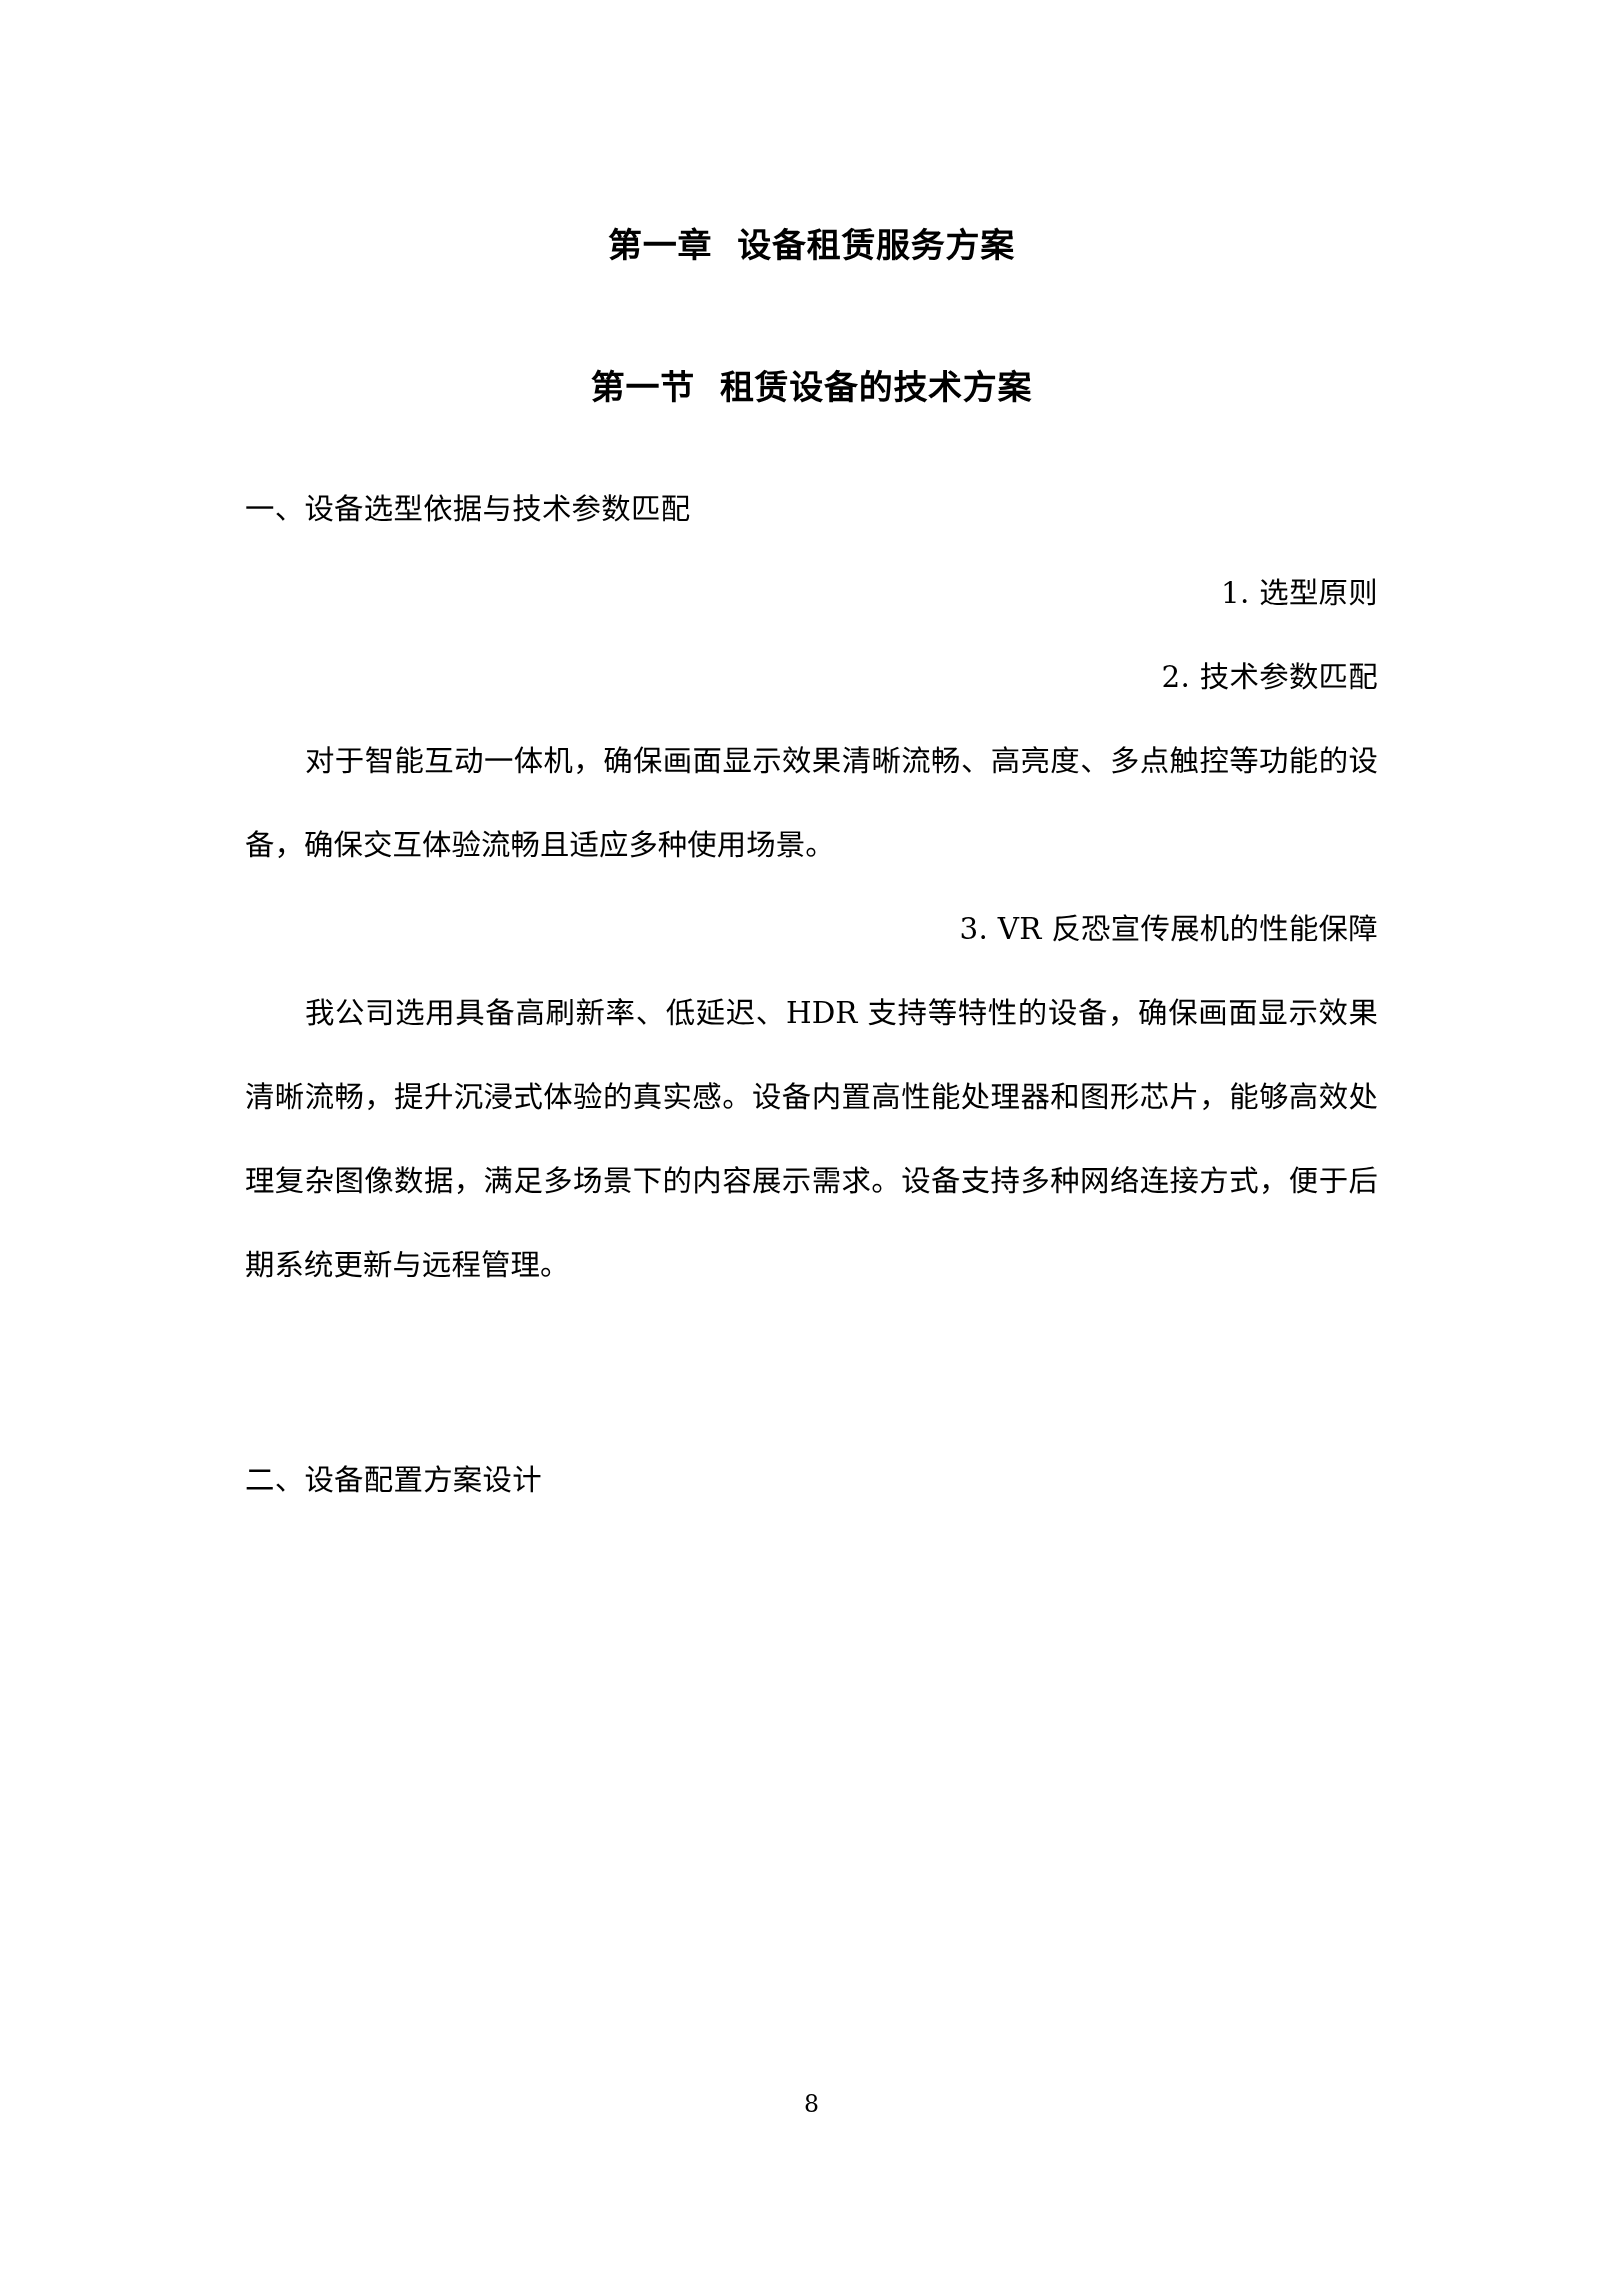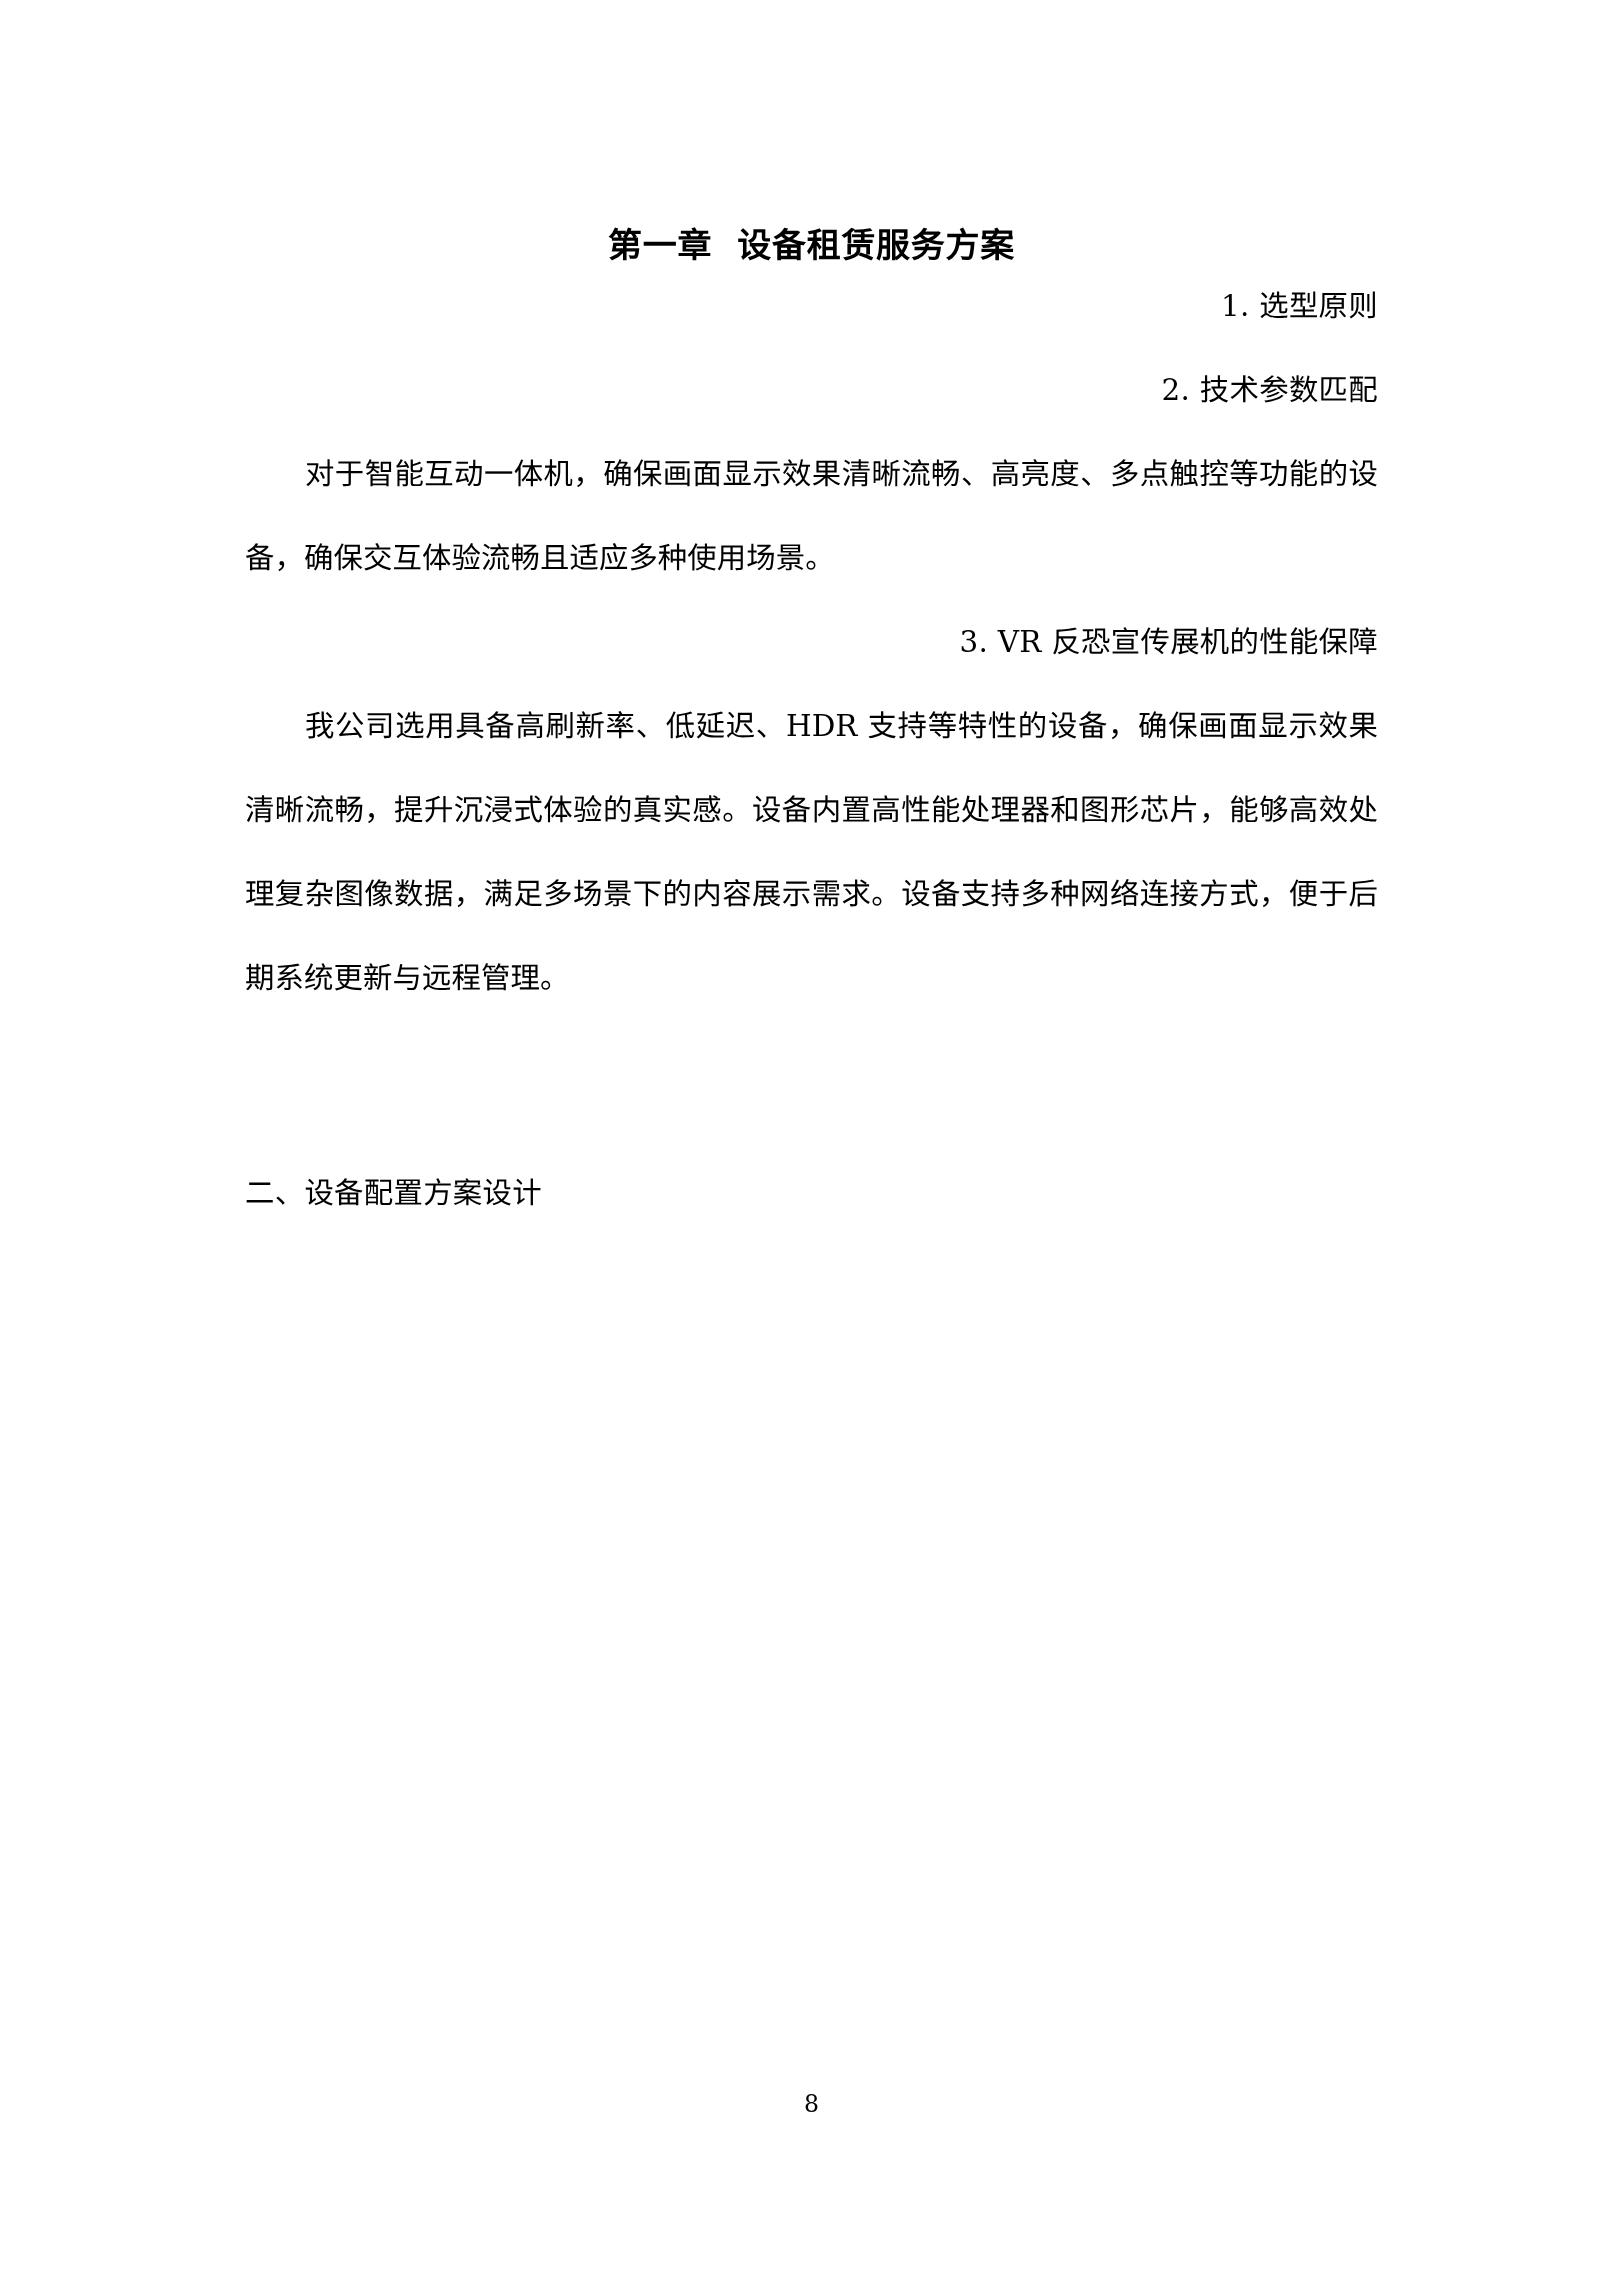--- a/index.html
+++ b/index.html
@@ -94,22 +94,24 @@
 </style>
 </head>
 <body>
 
 <div class="page">
 
   <div class="content">
 
     <h1 class="chapter-title">第一章  设备租赁服务方案</h1>
 
+    <h2 class="section-title">第一节  租赁设备的技术方案</h2>
 
     <div id="body-blocks">
+        <p class="heading-1">一、设备选型依据与技术参数匹配</p>
         <p class="heading-2">1. 选型原则</p>
         <p class="heading-2">2. 技术参数匹配</p>
         <p class="body-para">对于智能互动一体机，确保画面显示效果清晰流畅、高亮度、多点触控等功能的设备，确保交互体验流畅且适应多种使用场景。</p>
         <p class="heading-2">3. VR 反恐宣传展机的性能保障</p>
         <p class="body-para">我公司选用具备高刷新率、低延迟、HDR 支持等特性的设备，确保画面显示效果清晰流畅，提升沉浸式体验的真实感。设备内置高性能处理器和图形芯片，能够高效处理复杂图像数据，满足多场景下的内容展示需求。设备支持多种网络连接方式，便于后期系统更新与远程管理。</p>
         <p class="heading-1 spaced-before">二、设备配置方案设计</p>
       </div>
 
   </div>
 

